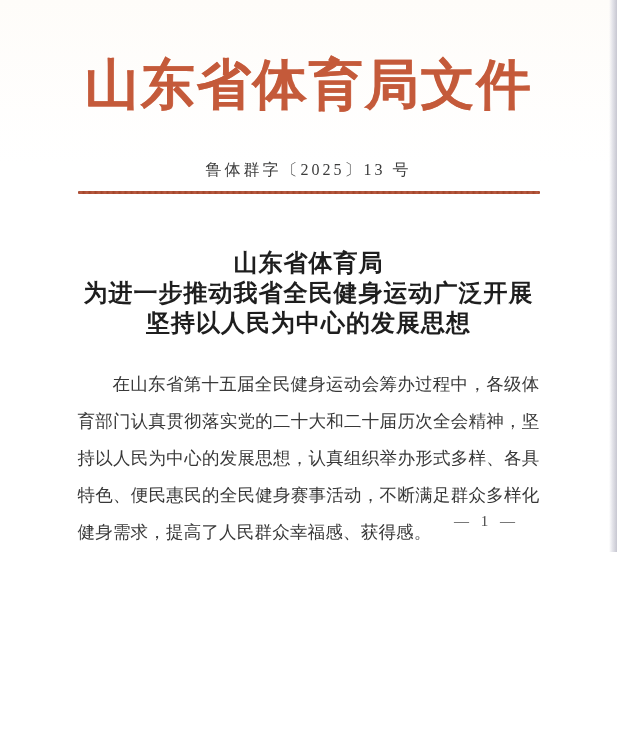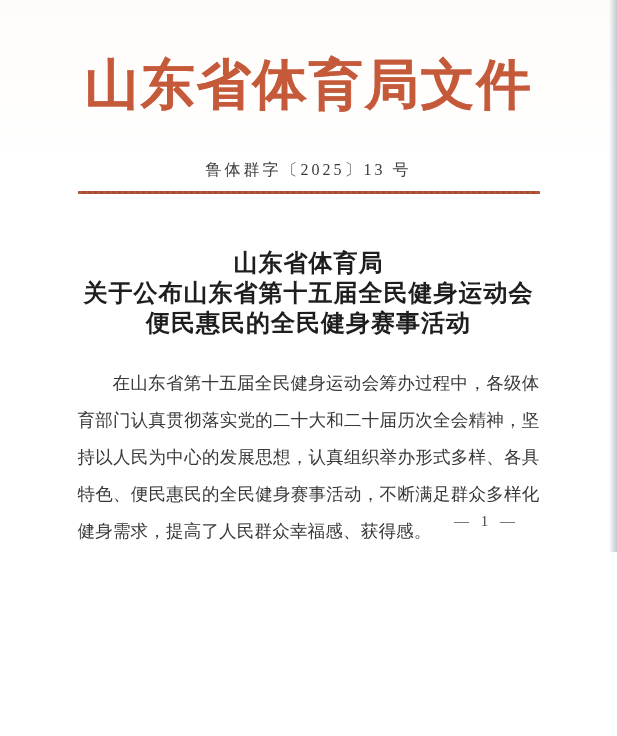--- a/index.html
+++ b/index.html
@@ -68,21 +68,20 @@
     line-height: 37px;
     letter-spacing: 0.2px;
     color: #383838;
     text-align: justify;
   }
   .body-text p {
     margin: 0;
   }
   .body-text p.indent {
     text-indent: 2em;
-    font-family: Liberation Mono, monospace;
   }
   .page-number {
     position: absolute;
     bottom: 22px;
     left: 0;
     width: 100%;
     text-align: center;
     font-size: 15px;
     letter-spacing: 4px;
     color: #4a4a4a;
@@ -99,22 +98,22 @@
 <div class="page">
 
   <div class="red-head">山东省体育局文件</div>
 
   <div class="doc-number">鲁体群字〔2025〕13 号</div>
 
   <div class="red-rule"></div>
 
   <div class="doc-title">
     <div class="t-line">山东省体育局</div>
-    <div class="t-line">关于公布山东省第十五届全民健身运动会</div>
-    <div class="t-line">便民惠民的全民健身赛事活动</div>
+    <div class="t-line">为进一步推动我省全民健身运动广泛开展</div>
+    <div class="t-line">坚持以人民为中心的发展思想</div>
   </div>
 
   <div class="body-text">
     <p class="indent">在山东省第十五届全民健身运动会筹办过程中，各级体育部门认真贯彻落实党的二十大和二十届历次全会精神，坚持以人民为中心的发展思想，认真组织举办形式多样、各具特色、便民惠民的全民健身赛事活动，不断满足群众多样化健身需求，提高了人民群众幸福感、获得感。</p>
   </div>
 
   <div class="page-number">
     <span class="inner">— 1 —</span>
   </div>
 

